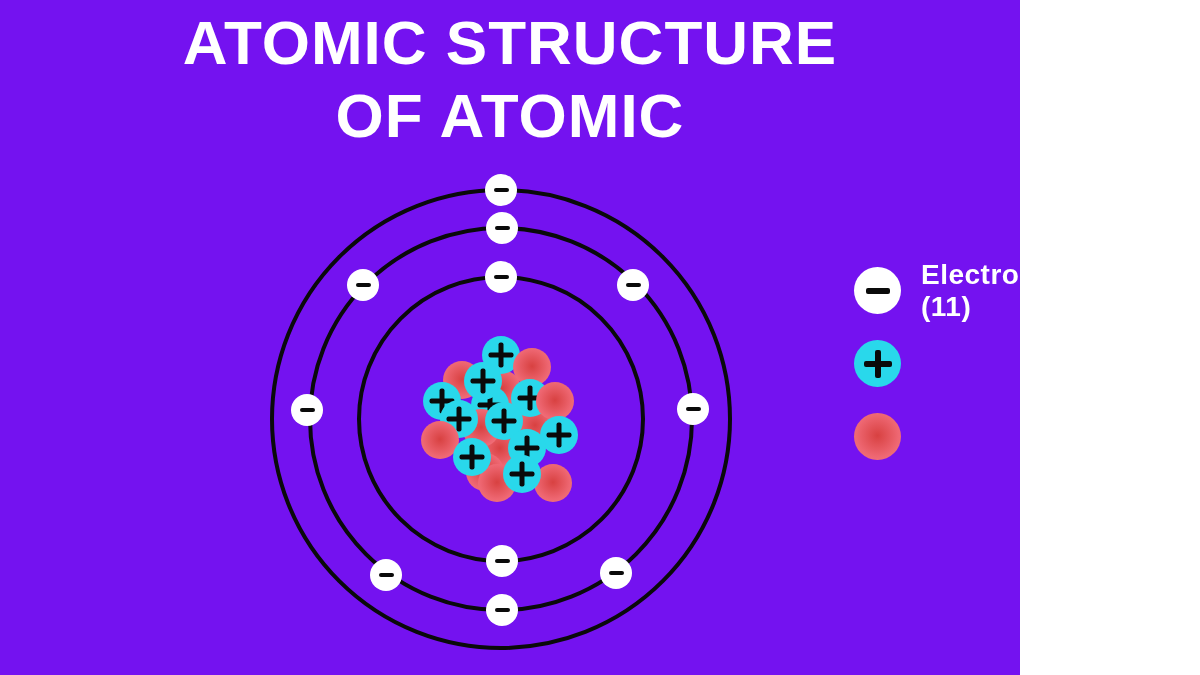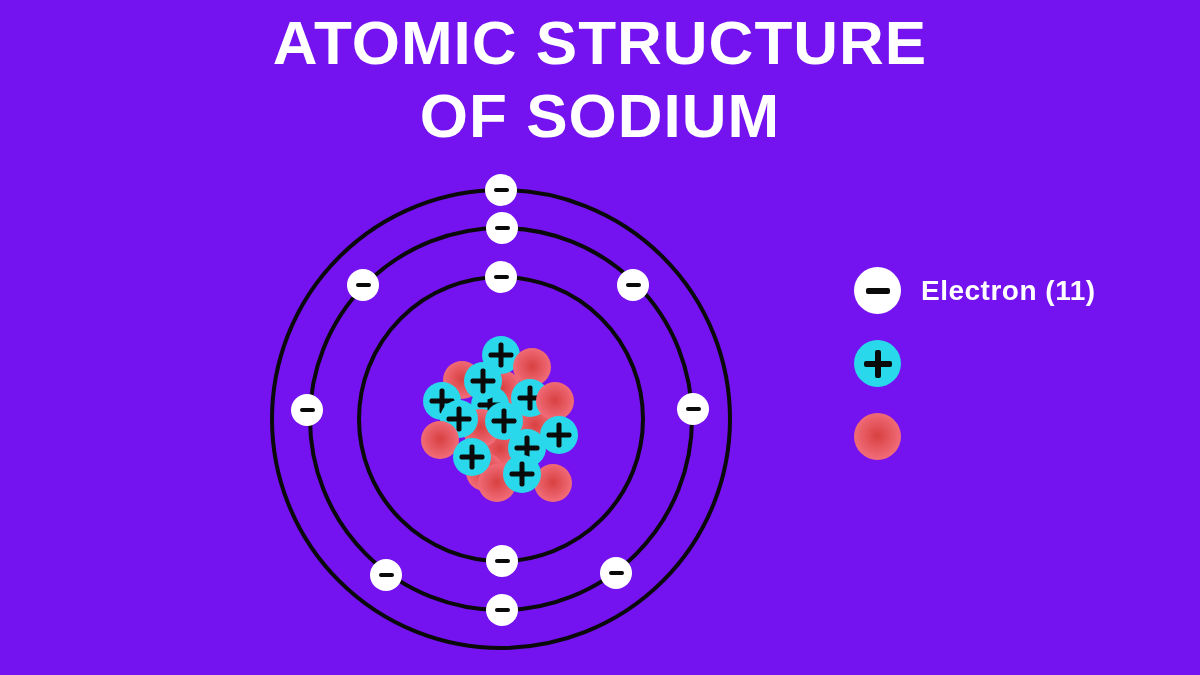--- a/index.html
+++ b/index.html
@@ -1,18 +1,18 @@
 <!DOCTYPE html>
 <html><head>
 <meta charset="utf-8">
 <style>
   html,body{margin:0;padding:0;}
   .canvas{
     position:relative;
-    width:1200px;height:675px;
+    width:1020px;height:675px;
     background:var(--bg,#7412F0);
     overflow:hidden;
     font-family:"Liberation Sans", sans-serif;
     -webkit-font-smoothing:antialiased;
   }
   .title{
     position:absolute;left:0;right:0;top:6px;
     text-align:center;color:var(--paper,#fff);
     font-weight:bold;font-size:62px;line-height:73px;
     letter-spacing:1px;white-space:pre;
@@ -56,21 +56,21 @@
   }
   .brand{
     position:absolute;right:45px;top:606px;
     color:var(--paper,#fff);font-weight:bold;font-size:39px;letter-spacing:1px;
   }
 </style>
 </head>
 <body>
 
 <div class="canvas" style="--bg: #7412F0; --cyan: #29D8EB; --nred1: #D84141; --nred2: #F3797F; --ink: #0A0A0A; --paper: #FFFFFF;">
-  <div class="title"><span>ATOMIC STRUCTURE</span><br><span>OF SODIUM</span></div>
+  <div class="title"><span>ATOMIC STRUCTURE</span><br><span>OF ATOMIC</span></div>
 
   <div class="atom">
       <div class="shell" style="width: 288px; height: 288px; left: 357px; top: 275px; border-width: 4px;"></div>
       <div class="shell" style="width: 386px; height: 386px; left: 308px; top: 226px; border-width: 4px;"></div>
       <div class="shell" style="width: 462px; height: 462px; left: 270px; top: 188px; border-width: 4px;"></div>
       <div class="particle neutron" style="width: 38px; height: 38px; left: 443px; top: 361px;"></div>
       <div class="particle neutron" style="width: 38px; height: 38px; left: 483px; top: 370px;"></div>
       <div class="particle proton" style="width: 38px; height: 38px; left: 471px; top: 386px;">
         <div class="plus-wrap">
           <span class="plus-h" style="width: 25px; height: 5px;"></span>

